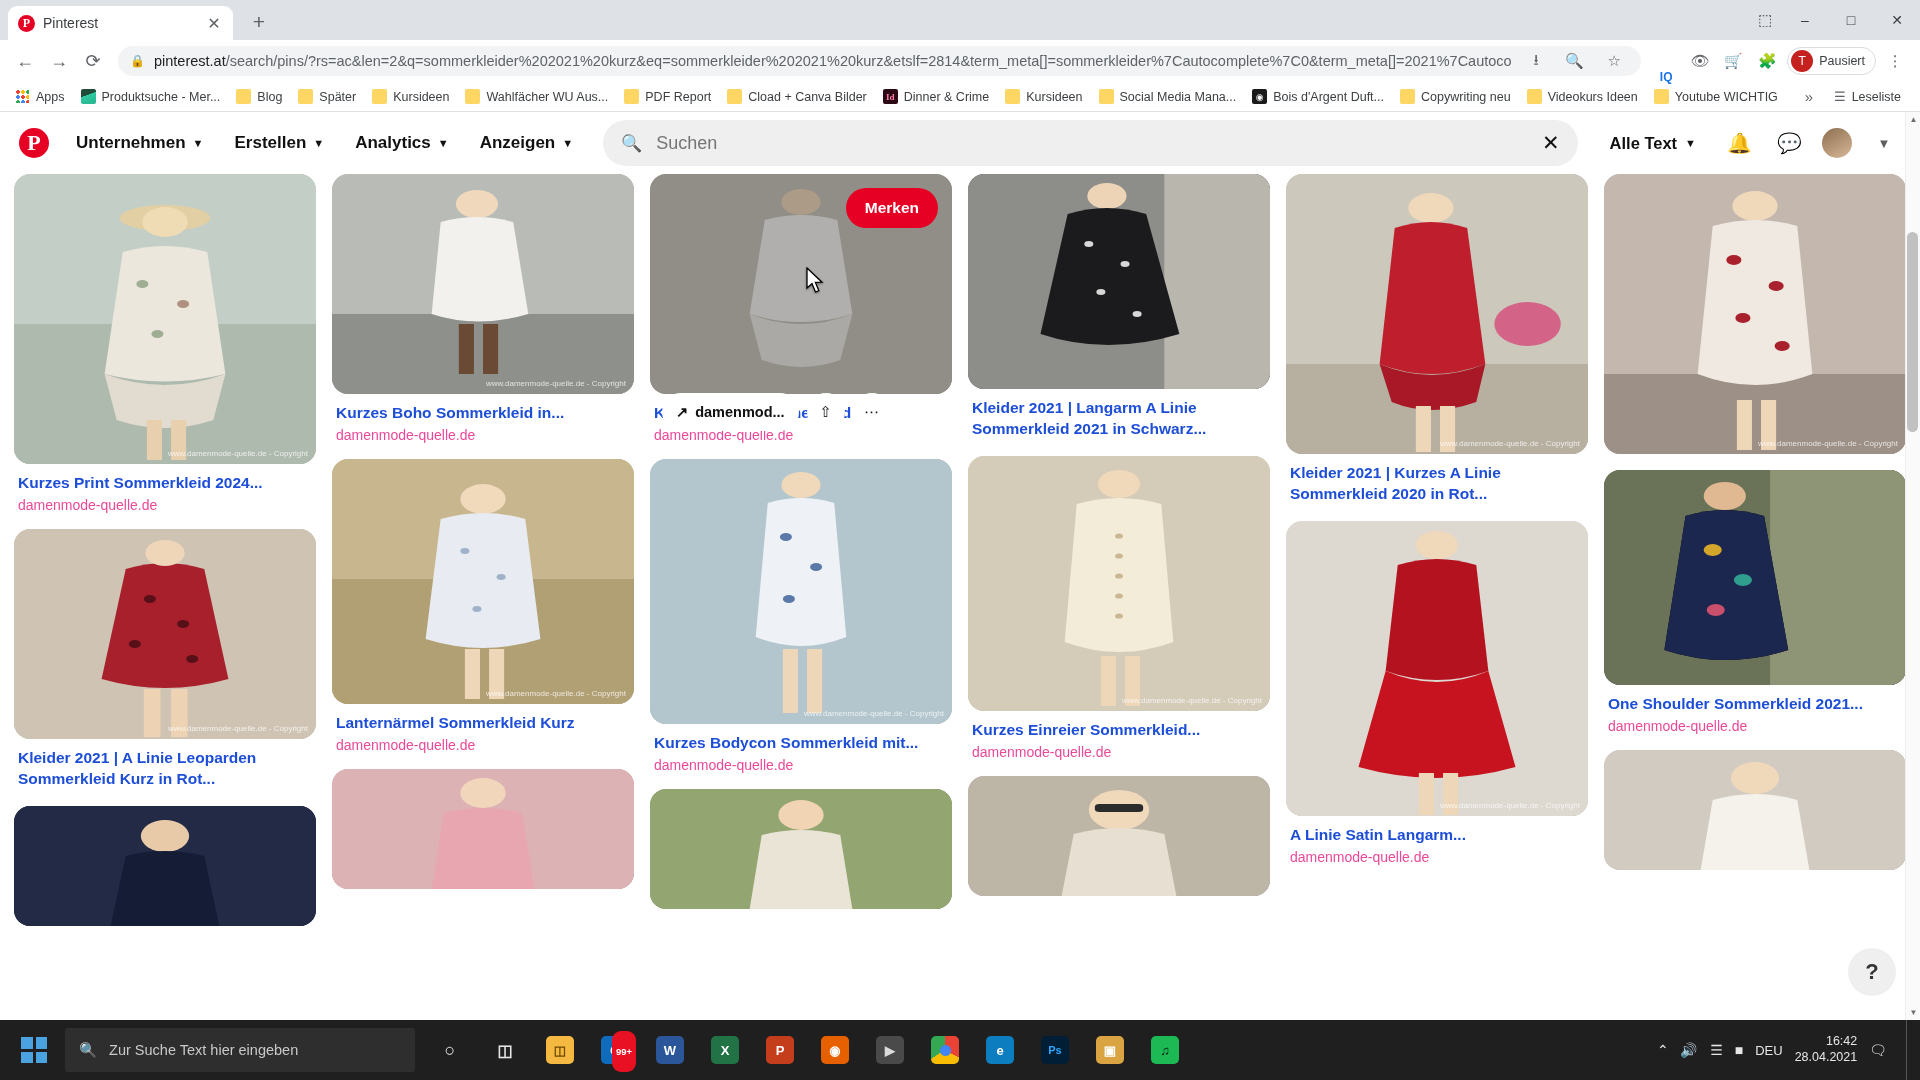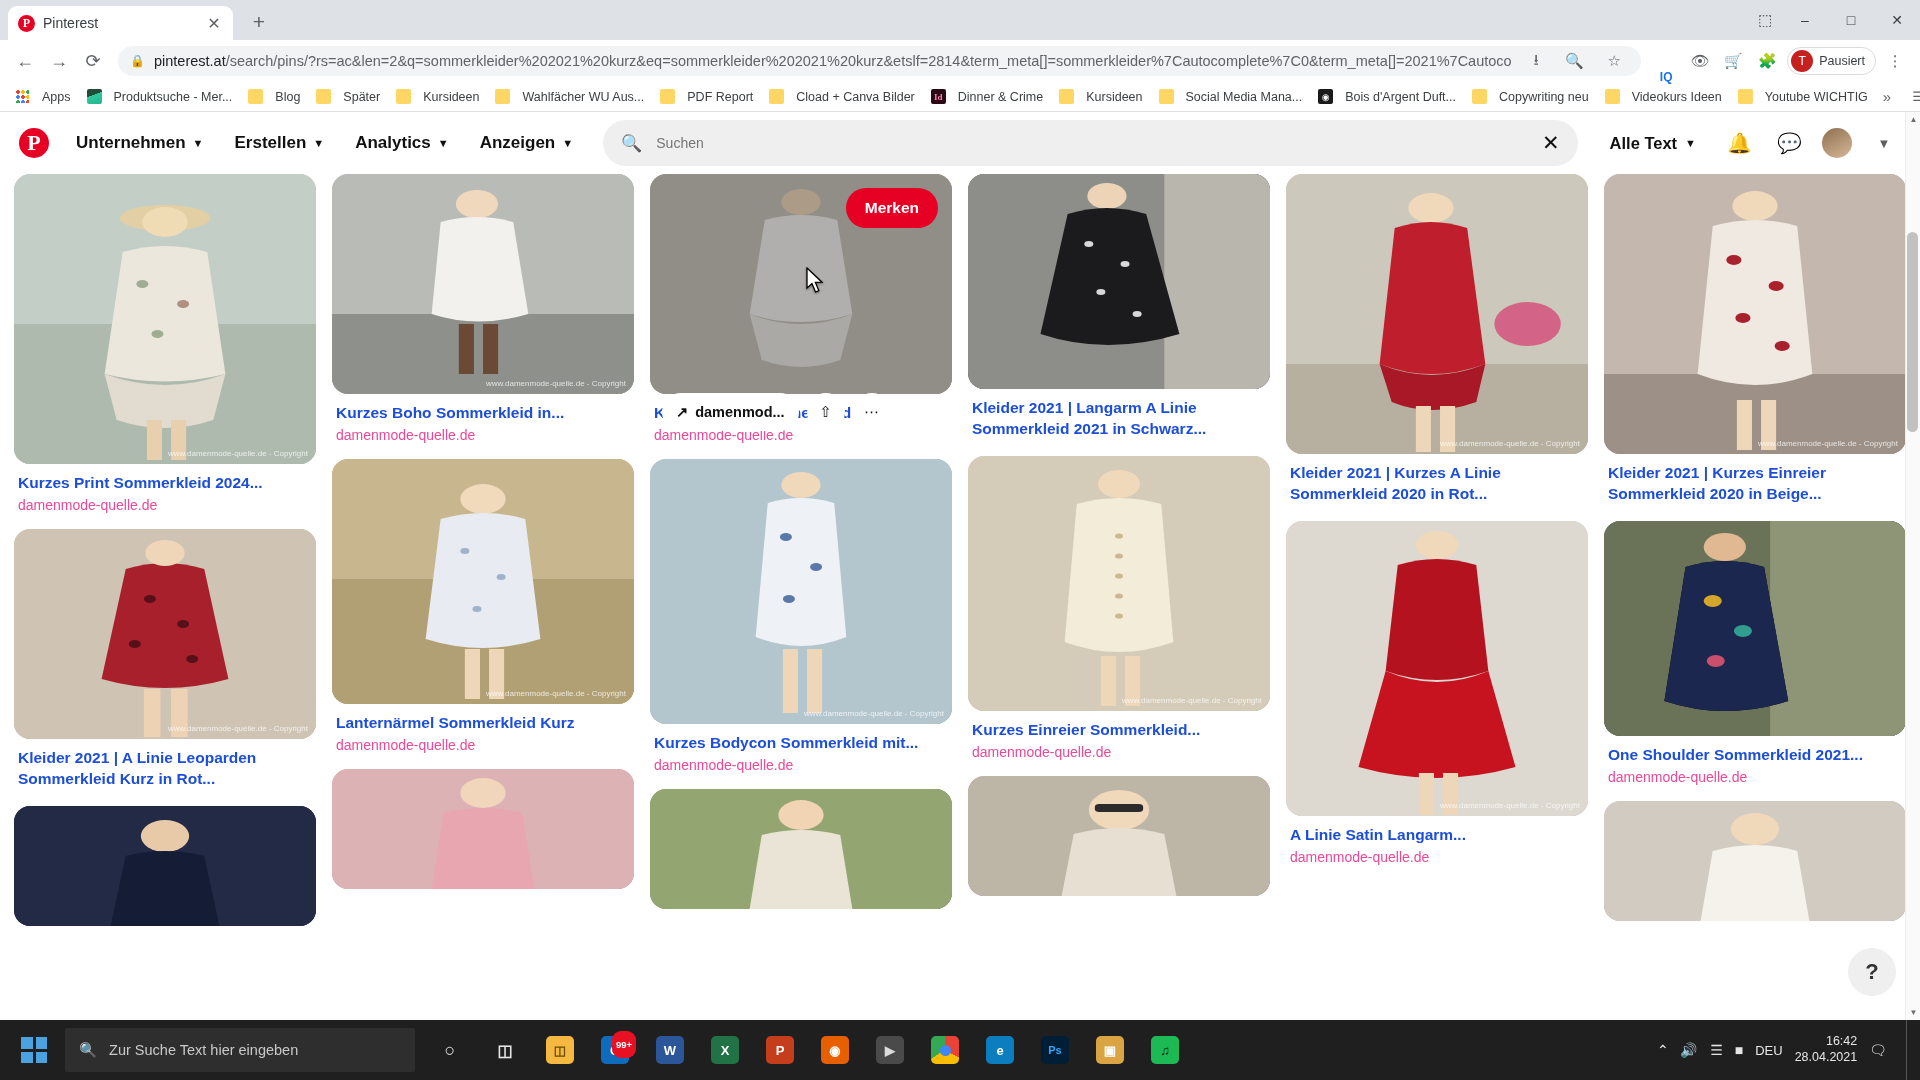--- a/index.html
+++ b/index.html
@@ -42,21 +42,21 @@
   .omni-url { white-space: nowrap; overflow: hidden; text-overflow: clip; color:#5f6368; }
   .omni-url b { color: #202124; font-weight: 400; }
   .tb-ic { width: 30px; height: 30px; display: flex; align-items: center; justify-content: center; font-size: 15px; color: #5f6368; cursor: pointer; flex:0 0 auto;}
   .profile-pill {
     height: 28px; border: 1px solid #dadce0; border-radius: 14px; display: flex;
     align-items: center; gap: 6px; padding: 0 10px 0 3px; font-size: 12.5px; color: #3c4043; cursor: pointer;
   }
   .profile-pill .av { width: 22px; height: 22px; border-radius: 50%; background: #c5221f; color: #fff; font-size: 12px; display: flex; align-items: center; justify-content: center; }
 
   .bookmarks { height: 30px; background: #fff; display: flex; align-items: center; padding: 0 8px; gap: 2px; border-bottom: 1px solid #e0e0e0; overflow: hidden; }
-  .bm { display: flex; align-items: flex-end; gap: 12px; padding: 3px 7px; font-size: 12.5px; color: #3c4043; white-space: nowrap; border-radius: 4px; cursor: pointer; flex: 0 0 auto; }
+  .bm { display: flex; align-items: flex-end; gap: 6px; padding: 3px 7px; font-size: 12.5px; color: #3c4043; white-space: nowrap; border-radius: 4px; cursor: pointer; flex: 0 0 auto; }
   .bm-fav { width: 15px; height: 15px; border-radius: 2px; background: #fdd663; flex: 0 0 auto; }
   .bm-fav.apps { background: none; position: relative; }
   .bm-fav.apps::before {
     content: ""; position: absolute; inset: 1px;
     background-image:
       radial-gradient(circle 1.6px at 2px 2px, #ea4335 99%, transparent 0),
       radial-gradient(circle 1.6px at 7px 2px, #fbbc04 99%, transparent 0),
       radial-gradient(circle 1.6px at 12px 2px, #34a853 99%, transparent 0),
       radial-gradient(circle 1.6px at 2px 7px, #4285f4 99%, transparent 0),
       radial-gradient(circle 1.6px at 7px 7px, #ea4335 99%, transparent 0),
@@ -78,21 +78,21 @@
   .plogo { width: 40px; height: 40px; display: flex; align-items: center; justify-content: center; cursor: pointer; }
   .plogo .circ { width: 30px; height: 30px; border-radius: 50%; background: #e60023; color: #fff; font-family: "Liberation Serif", serif; font-weight: bold; font-size: 22px; display: flex; align-items: center; justify-content: center; line-height: 1;}
   .pnav { display: flex; align-items: center; gap: 3px; margin-left: 2px; }
   .pnav-item { display: flex; align-items: center; gap: 7px; padding: 9px 14px; border-radius: 22px; font-size: 17px; font-weight: bold; color: #111; cursor: pointer; white-space: nowrap; }
   .caret { font-size: 11px; }
   .psearch {
     flex: 1; height: 46px; background: #efefef; border-radius: 24px; display: flex;
     align-items: center; padding: 0 18px; gap: 14px; margin: 0 10px; cursor: text;
   }
   .psearch .mag { font-size: 17px; color: #5f5f5f; }
-  .psearch input { border: none; background: none; outline: none; flex: 1; font-size: 14px; color: #7f1d1d; font-family: "Liberation Sans", sans-serif;}
+  .psearch input { border: none; background: none; outline: none; flex: 1; font-size: 18px; color: #7f1d1d; font-family: "Liberation Sans", sans-serif;}
   .psearch .clr { font-size: 21px; color: #111; cursor: pointer; font-weight: 300;}
   .pfilter { display: flex; align-items: center; gap: 8px; padding: 10px 16px; border-radius: 22px; font-size: 16.5px; font-weight: bold; color: #111; cursor: pointer; white-space: nowrap; }
   .picon { width: 44px; height: 44px; border-radius: 50%; display: flex; align-items: center; justify-content: center; font-size: 20px; color: #5f5f5f; cursor: pointer; flex:0 0 auto;}
   .pavatar { width: 30px; height: 30px; border-radius: 50%; background: linear-gradient(150deg,#8d6e4f,#d7b899); margin: 0 4px; cursor: pointer; flex:0 0 auto;}
 
   
   .grid { position: relative; padding: 0 14px; height: calc(100% - 62px); overflow: hidden; }
   .cols { display: flex; gap: 16px; align-items: flex-start; }
   .col { flex: 1; display: flex; flex-direction: column; gap: 16px; }
   .pin { position: relative; cursor: pointer; }
@@ -130,21 +130,21 @@
   .taskbar { position: absolute; left: 0; bottom: 0; width: 1920px; height: 60px; background: #1f1f1f; display: flex; align-items: center; padding: 0 6px; gap: 3px; }
   .start { width: 56px; height: 56px; display: flex; align-items: center; justify-content: center; cursor: pointer; }
   .start .wlogo { width: 26px; height: 26px; display: grid; grid-template-columns: 1fr 1fr; grid-template-rows: 1fr 1fr; gap: 3px; }
   .start .wlogo i { background: #4aa3e0; display: block; }
   .tsearch {
     width: 350px; height: 44px; background: #2e2e2e; border-radius: 2px; display: flex; align-items: center;
     gap: 12px; padding: 0 14px; color: #c9c9c9; font-size: 14.5px; cursor: text; margin-right: 6px;
   }
   .tbtn { width: 52px; height: 52px; display: flex; align-items: center; justify-content: center; cursor: pointer; position: relative; border-radius: 3px;}
   .tbtn .sq { width: 28px; height: 28px; border-radius: 5px; display: flex; align-items: center; justify-content: center; font-size: 13px; font-weight: bold; color: #fff; }
-  .badge { position: absolute; top: 7px; right: 5px; background: #e81123; color: #fff; font-size: 9.5px; border-radius: 9px; padding: 8px 4px; font-weight: bold;}
+  .badge { position: absolute; top: 7px; right: 5px; background: #e81123; color: #fff; font-size: 9.5px; border-radius: 9px; padding: 15px 4px; font-weight: bold;}
   .tray { margin-left: auto; display: flex; align-items: center; gap: 12px; padding-right: 10px; color: #e6e6e6; font-size: 13px; }
   .tray .ic { font-size: 14px; cursor: pointer; }
   .clock { text-align: right; line-height: 1.25; font-size: 12.5px; cursor: pointer;}
   .showdesk { width: 8px; height: 60px; border-left: 1px solid #555; margin-left: 6px; }
 </style>
 </head>
 <body>
 
 <div class="browser">
 
@@ -532,21 +532,20 @@
                 <path d="M72 52 Q100 40 128 52 L138 200 Q100 222 62 200 Z" fill="#efe9e2"></path>
                 <circle cx="86" cy="86" r="5" fill="#a9212c"></circle>
                   <circle cx="114" cy="112" r="5" fill="#a9212c"></circle>
                   <circle cx="92" cy="144" r="5" fill="#a9212c"></circle>
                   <circle cx="118" cy="172" r="5" fill="#a9212c"></circle>
                 <rect x="88" y="226" width="10" height="50" fill="#eed6b8"></rect>
                   <rect x="104" y="226" width="10" height="50" fill="#eed6b8"></rect>
               </svg>
               <div class="wm">www.damenmode-quelle.de - Copyright</div>
             </div>
-            <div class="pin-title">Kleider 2021 | Kurzes Einreier Sommerkleid 2020 in Beige...</div>
           </div>
           <div class="pin">
             <div class="pin-img" style="height:215px;background:linear-gradient(160deg,#5f6a55,#1f2c54);">
               <svg width="100%" height="100%" viewBox="0 0 200 215" preserveAspectRatio="none">
                 <rect width="200" height="215" fill="#6a7258"></rect>
                   <rect x="110" width="90" height="215" fill="#8e9577"></rect>
                 <circle cx="80" cy="26" r="14" fill="#e0b892"></circle>
                 <path d="M54 46 Q80 34 106 46 L122 180 Q80 200 40 180 Z" fill="#1b2murky"></path>
                 <path d="M54 46 Q80 34 106 46 L122 180 Q80 200 40 180 Z" fill="#1c2750"></path>
                 <circle cx="72" cy="80" r="6" fill="#d4a62a"></circle>

